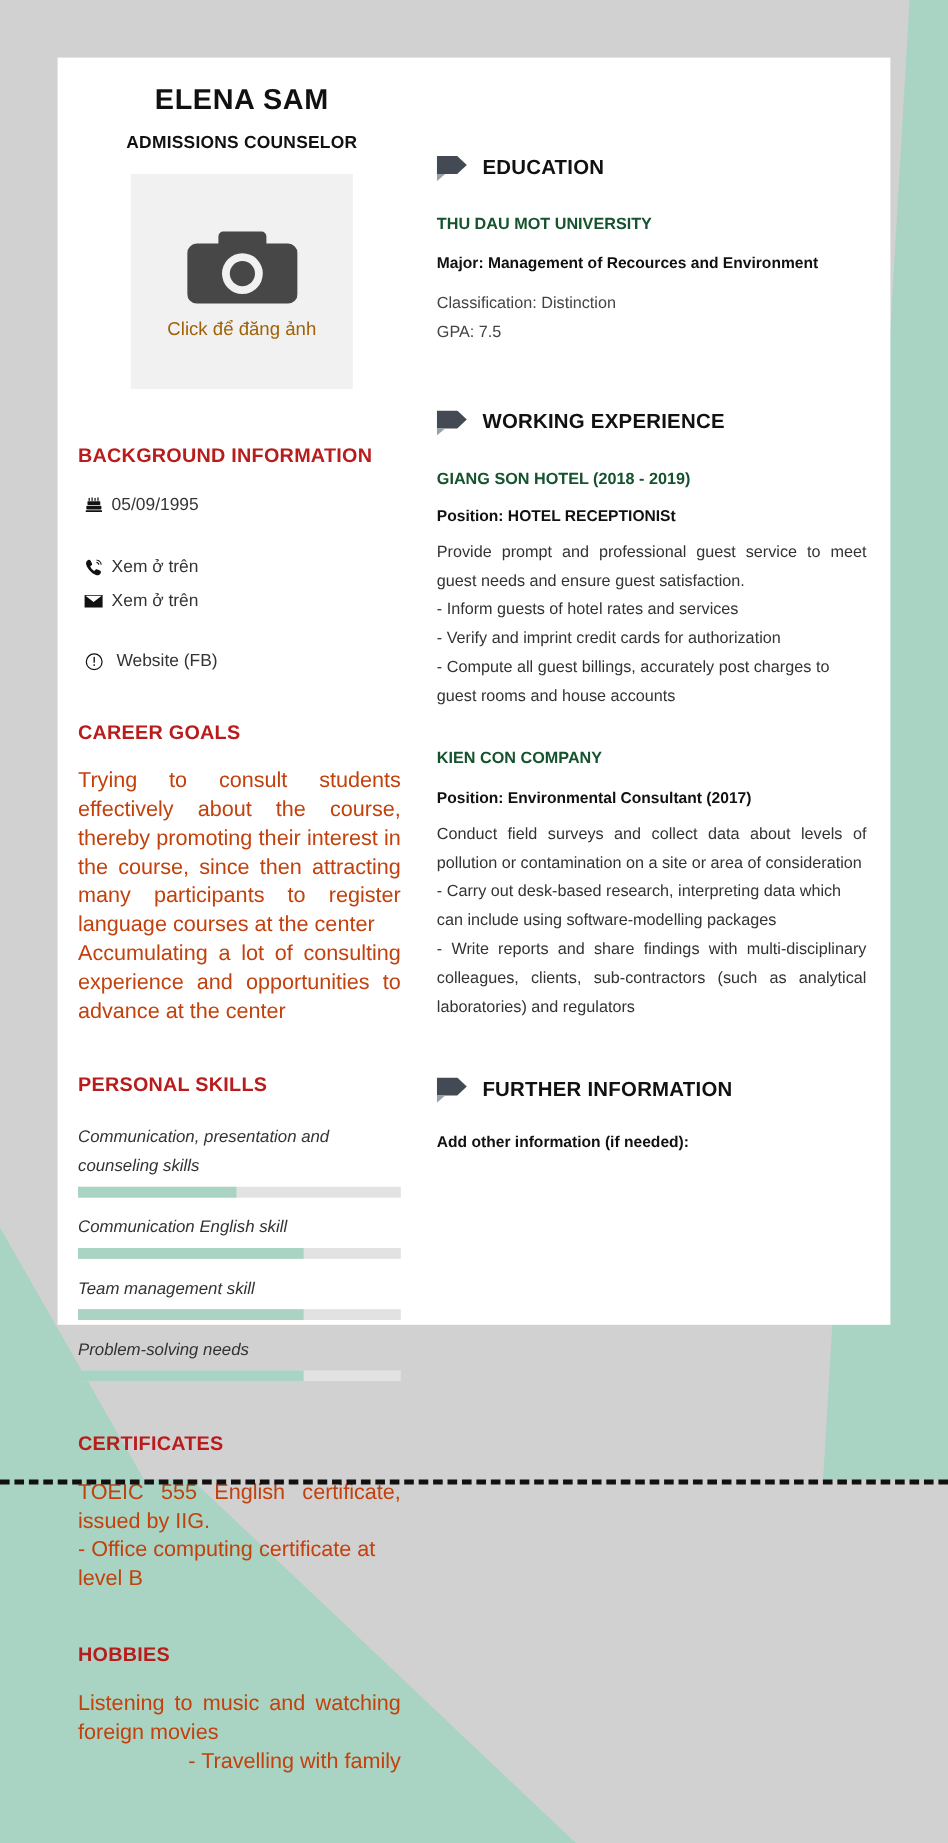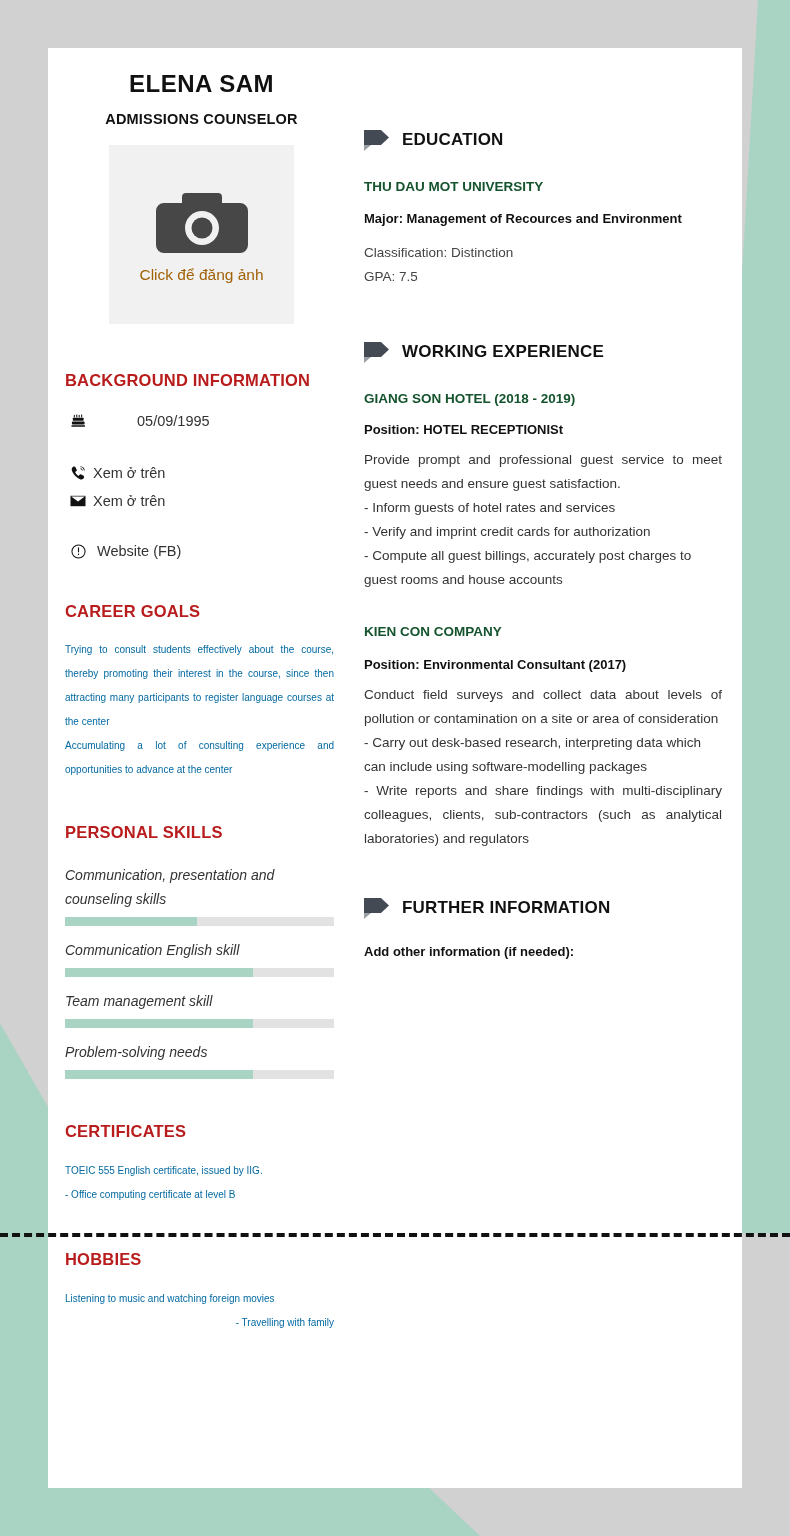--- a/index.html
+++ b/index.html
@@ -31,21 +31,21 @@
     border-top: 4px dashed #111111;
     z-index: 3;
   }
 
   
   #resume-card {
     position: absolute;
     left: 48px;
     top: 48px;
     width: 694px;
-    height: 1440px;
+    height: 1056px;
     background: #ffffff;
     z-index: 2;
     box-sizing: border-box;
     display: flex;
     flex-direction: row;
   }
 
   
   #left-col {
     width: 290px;
@@ -103,35 +103,35 @@
     width: 22px;
     flex: 0 0 22px;
     text-align: center;
     color: #111;
     font-size: 14px;
     display: inline-flex;
     align-items: center;
     justify-content: center;
   }
   .info-text { padding-left: 4px; }
-  #row-dob  { margin: 23px 0 0 2px; gap: 44px; }
+  #row-dob  { margin: 23px 0 0 2px; }
   #row-phone{ margin: 36px 0 0 2px; }
   #row-mail { margin: 12px 0 0 2px; }
   #row-web  { margin: 34px 0 0 2px; }
   #row-web .info-text { padding-left: 8px; }
 
   #career-heading  { margin: 43px 0 0 0; }
   #skills-heading  { margin: 41px 0 0 0; }
   #certs-heading   { margin: 43px 0 0 0; }
   #hobbies-heading { margin: 43px 0 0 0; }
 
   .body-text {
-    font-size: 10px;
+    font-size: 18px;
     line-height: 24px;
-    color: #0369a1;
+    color: #c2410c;
     text-align: justify;
     margin: 0;
     padding-right: 4px;
   }
   #career-body { margin-top: 17px; }
   #certs-body  { margin-top: 18px; }
   #hobbies-body{ margin-top: 18px; }
 
   #skills-list { margin-top: 21px; padding-right: 4px; }
   .skill-item { margin-bottom: 12px; }

